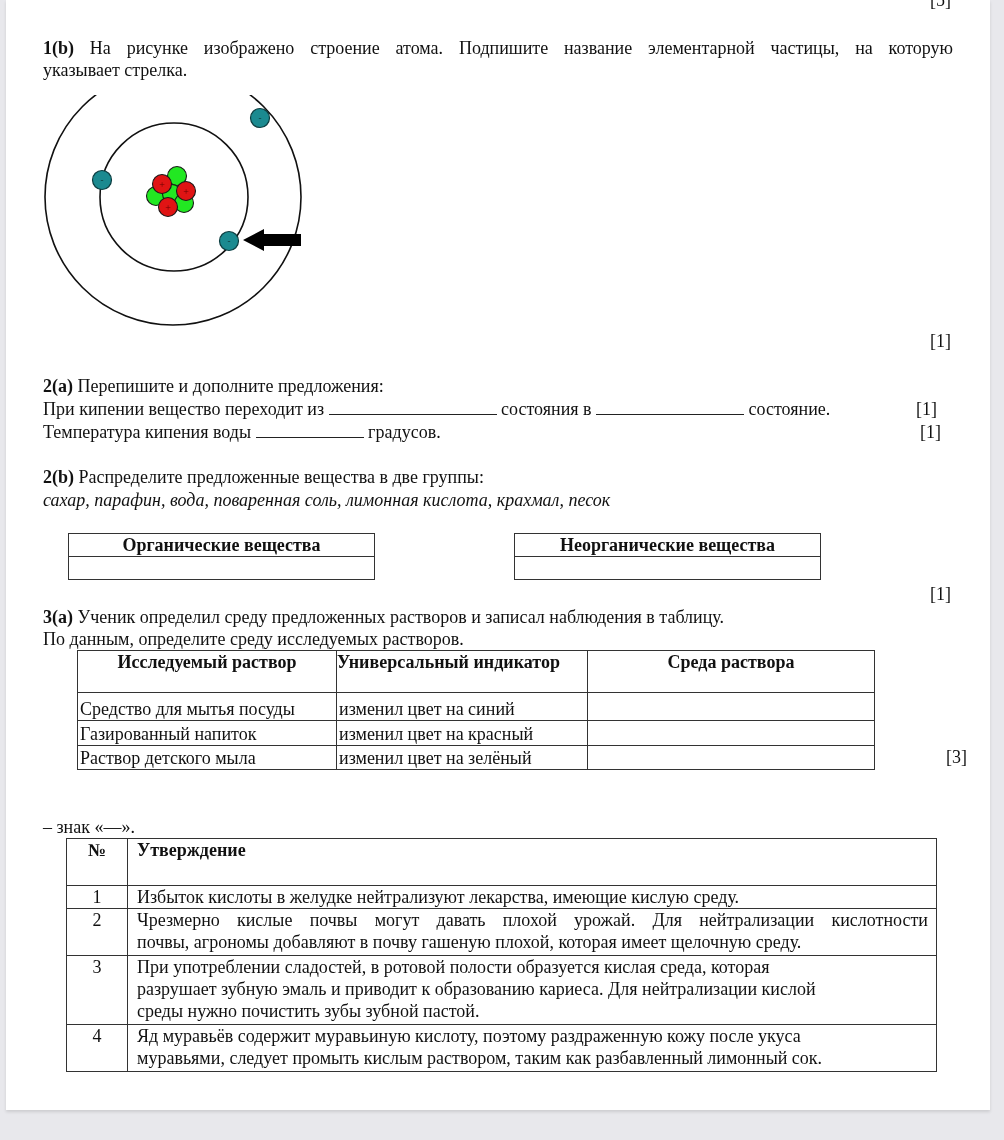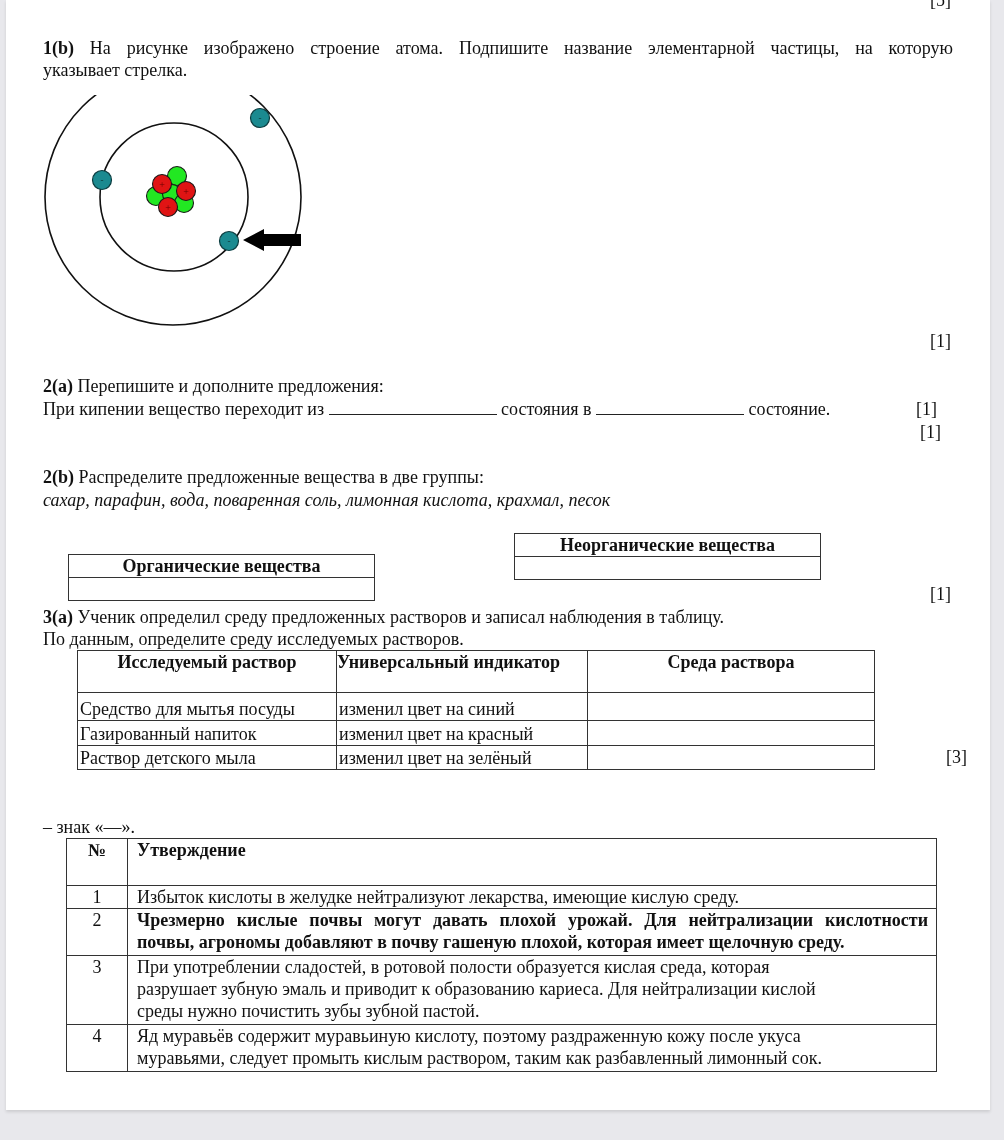--- a/index.html
+++ b/index.html
@@ -67,28 +67,33 @@
     <b>2(a)</b> <span>Перепишите и дополните предложения:</span>
   </div>
   <div class="abs t" style="left:37px; top:398px;text-align:center;">
     <span>При кипении вещество переходит из</span>
     <span class="blank" style="width:168px;"></span>
     <span>состояния в</span>
     <span class="blank" style="width:148px;"></span>
     <span>состояние.</span>
   </div>
   <div class="mark" style="left:910px; top:398px;">[1]</div>
+  <div class="abs t" style="left:37px; top:421px;">
+    <span>Температура кипения воды</span>
+    <span class="blank" style="width:108px;"></span>
+    <span>градусов.</span>
+  </div>
   <div class="mark" style="left:914px; top:421px;">[1]</div>
 
   <div class="abs t" style="left:37px; top:466px;">
     <b>2(b)</b> <span>Распределите предложенные вещества в две группы:</span>
   </div>
   <div class="abs t italic" style="left:37px; top:489px;">сахар, парафин, вода, поваренная соль, лимонная кислота, крахмал, песок</div>
 
-  <table style="left:62px; top:554px; width:307px;">
+  <table style="left:62px; top:533px; width:307px;">
     <tbody>
         <tr>
           <th style="height:22px; padding:0;">Органические вещества</th>
         </tr>
     <tr>
           <td style="height:22px;"></td>
         </tr>
   </tbody>
     </table>
   <table style="left:508px; top:533px; width:307px;">
@@ -152,21 +157,21 @@
       <th style="text-align:left; padding-left:9px;">Утверждение</th>
     </tr>
     <tr style="height:23px;">
       <td style="text-align:center; padding:0;">1</td>
       <td style="padding-left:9px;">
         <div>Избыток кислоты в желудке нейтрализуют лекарства, имеющие кислую среду.</div>
       </td>
     </tr>
     <tr style="height:47px;">
       <td style="text-align:center; padding:0;">2</td>
-      <td style="padding-left:9px; padding-right:8px;font-weight:bold;">
+      <td style="padding-left:9px; padding-right:8px;">
         <div class="just">Чрезмерно кислые почвы могут давать плохой урожай. Для нейтрализации кислотности</div>
         <div>почвы, агрономы добавляют в почву гашеную плохой, которая имеет щелочную среду.</div>
       </td>
     </tr>
     <tr style="height:69px;">
       <td style="text-align:center; padding:0;">3</td>
       <td style="padding-left:9px;">
         <div>При употреблении сладостей, в ротовой полости образуется кислая среда, которая</div>
         <div>разрушает зубную эмаль и приводит к образованию кариеса. Для нейтрализации кислой</div>
         <div>среды нужно почистить зубы зубной пастой.</div>

